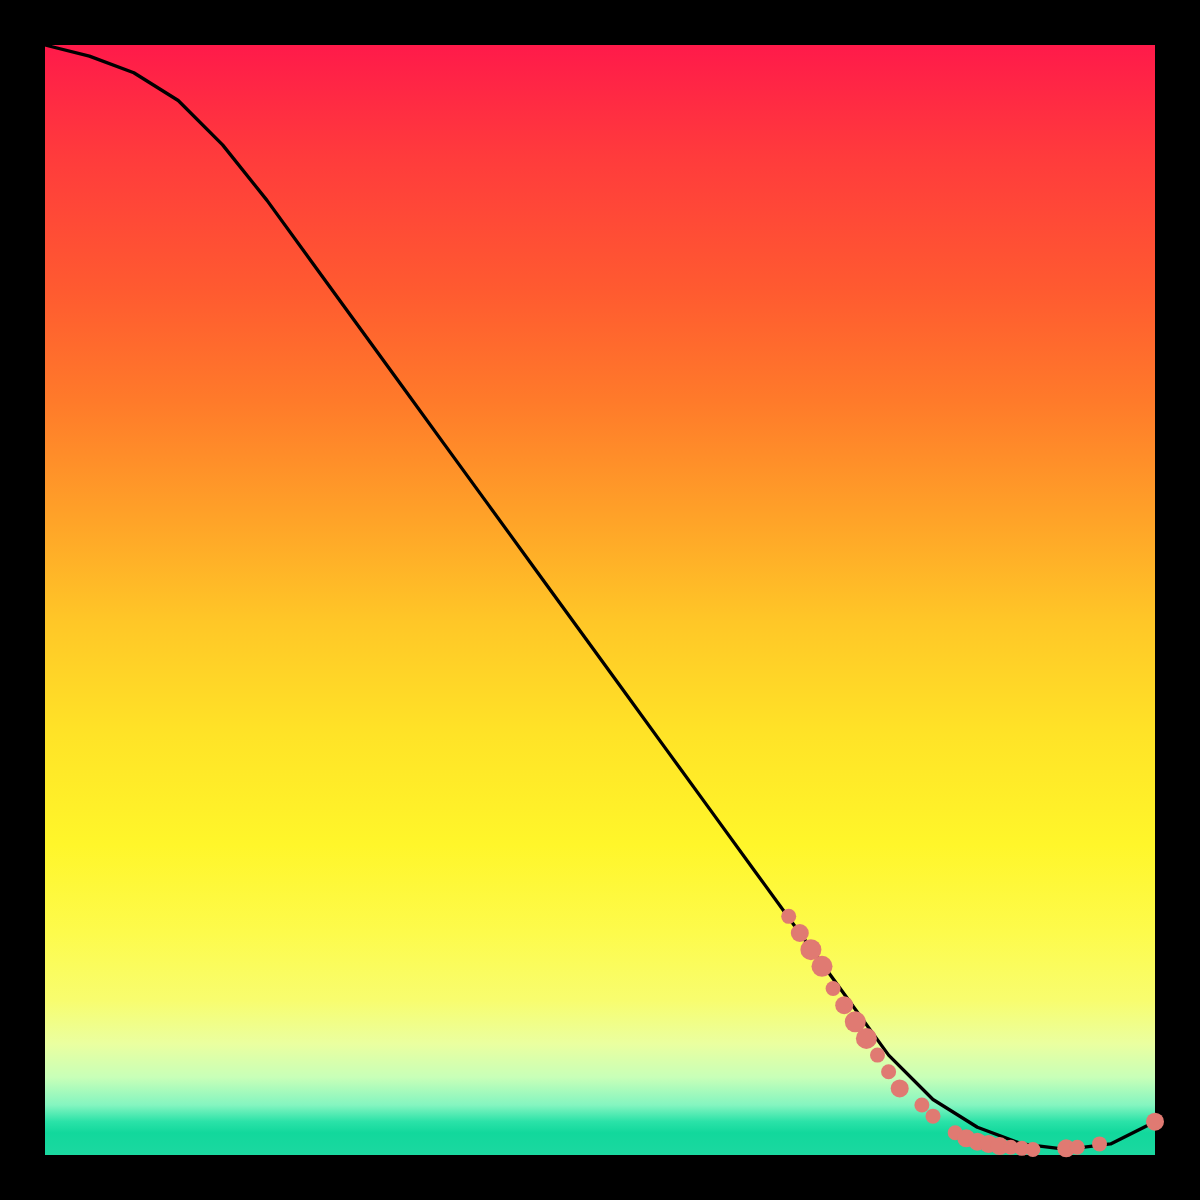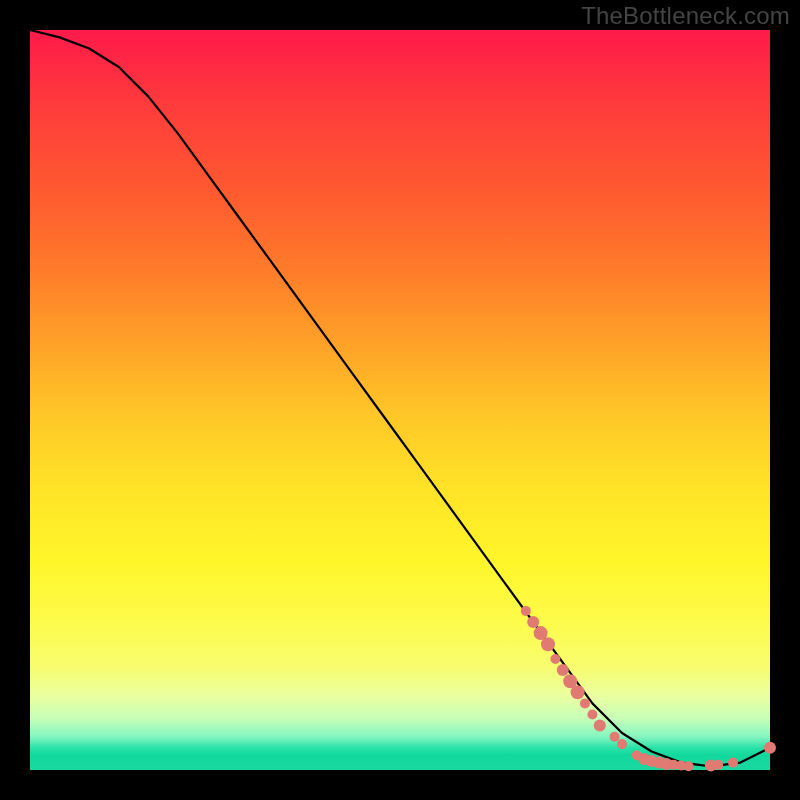--- a/index.html
+++ b/index.html
@@ -71,21 +71,20 @@
   }
   .marker {
     fill: #e07a72;
     stroke: none;
   }
 </style>
 </head>
 <body>
 
 <div class="frame">
-  <div class="watermark">TheBottleneck.com</div>
 
   <div class="plot-area">
     <svg class="overlay" viewBox="0 0 740 740">
       <path id="curve-path" class="curve" d="M0.00 0.00 L29.60 7.40 L59.20 18.50 L88.80 37.00 L118.40 66.60 L148.00 103.60 L177.60 144.30 L207.20 185.00 L236.80 225.70 L266.40 266.40 L296.00 307.10 L325.60 347.80 L355.20 388.50 L384.80 429.20 L414.40 469.90 L444.00 510.60 L473.60 551.30 L503.20 592.00 L532.80 632.70 L562.40 673.40 L592.00 703.00 L621.60 721.50 L651.20 732.60 L680.80 736.30 L710.40 732.60 L740.00 717.80"></path>
       <g id="markers-group">
           <circle cx="495.80" cy="580.90" r="5" class="marker"></circle>
           <circle cx="503.20" cy="592.00" r="6" class="marker"></circle>
           <circle cx="510.60" cy="603.10" r="7" class="marker"></circle>
           <circle cx="518.00" cy="614.20" r="7" class="marker"></circle>
           <circle cx="525.40" cy="629.00" r="5" class="marker"></circle>

